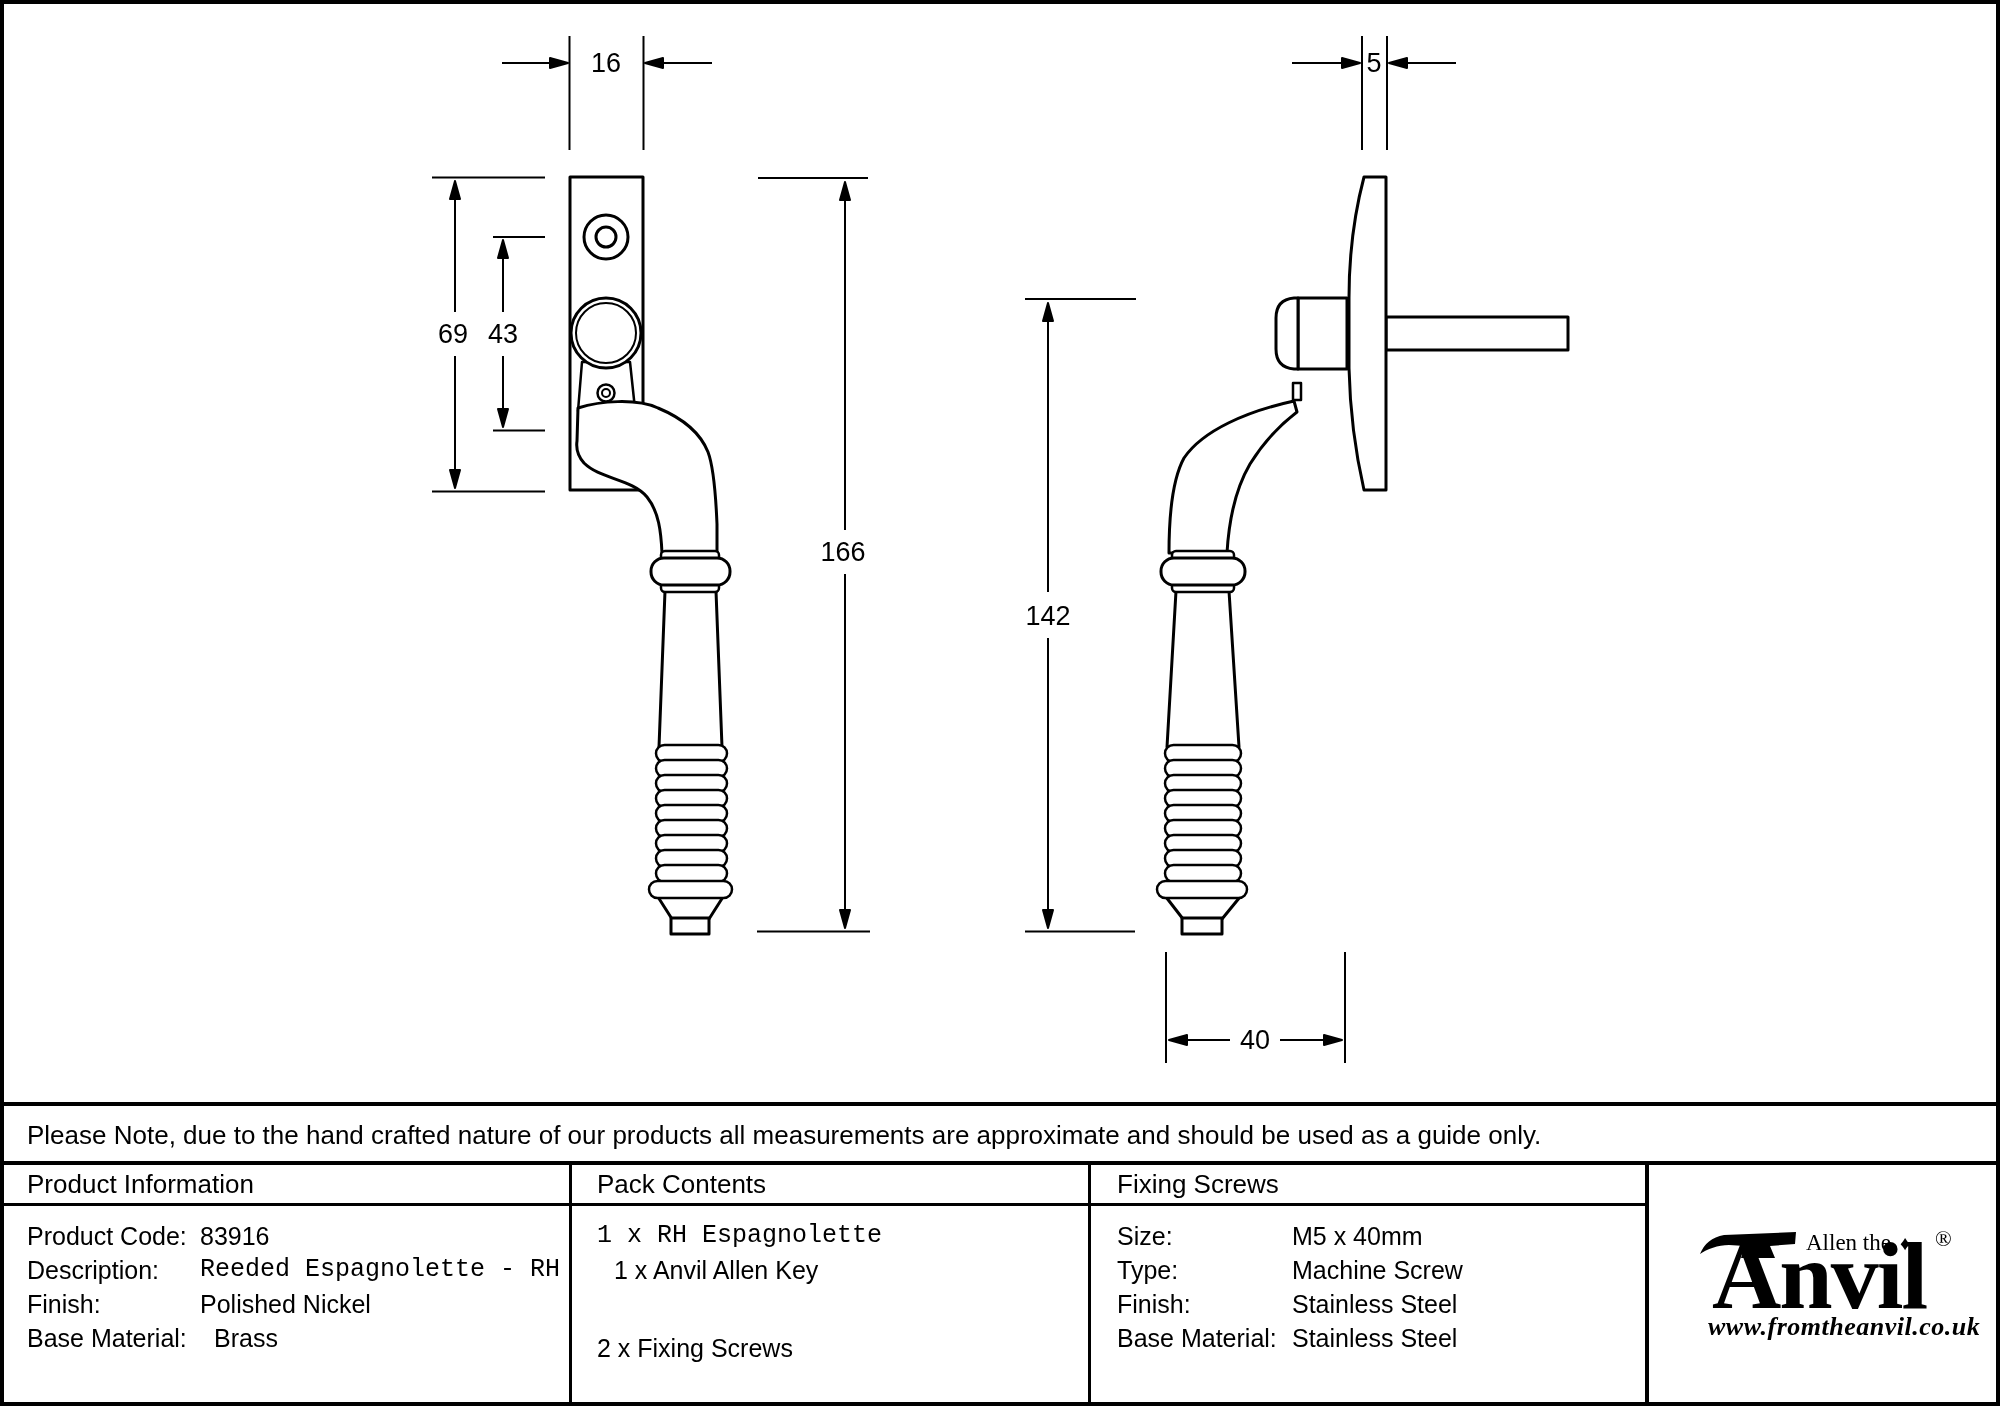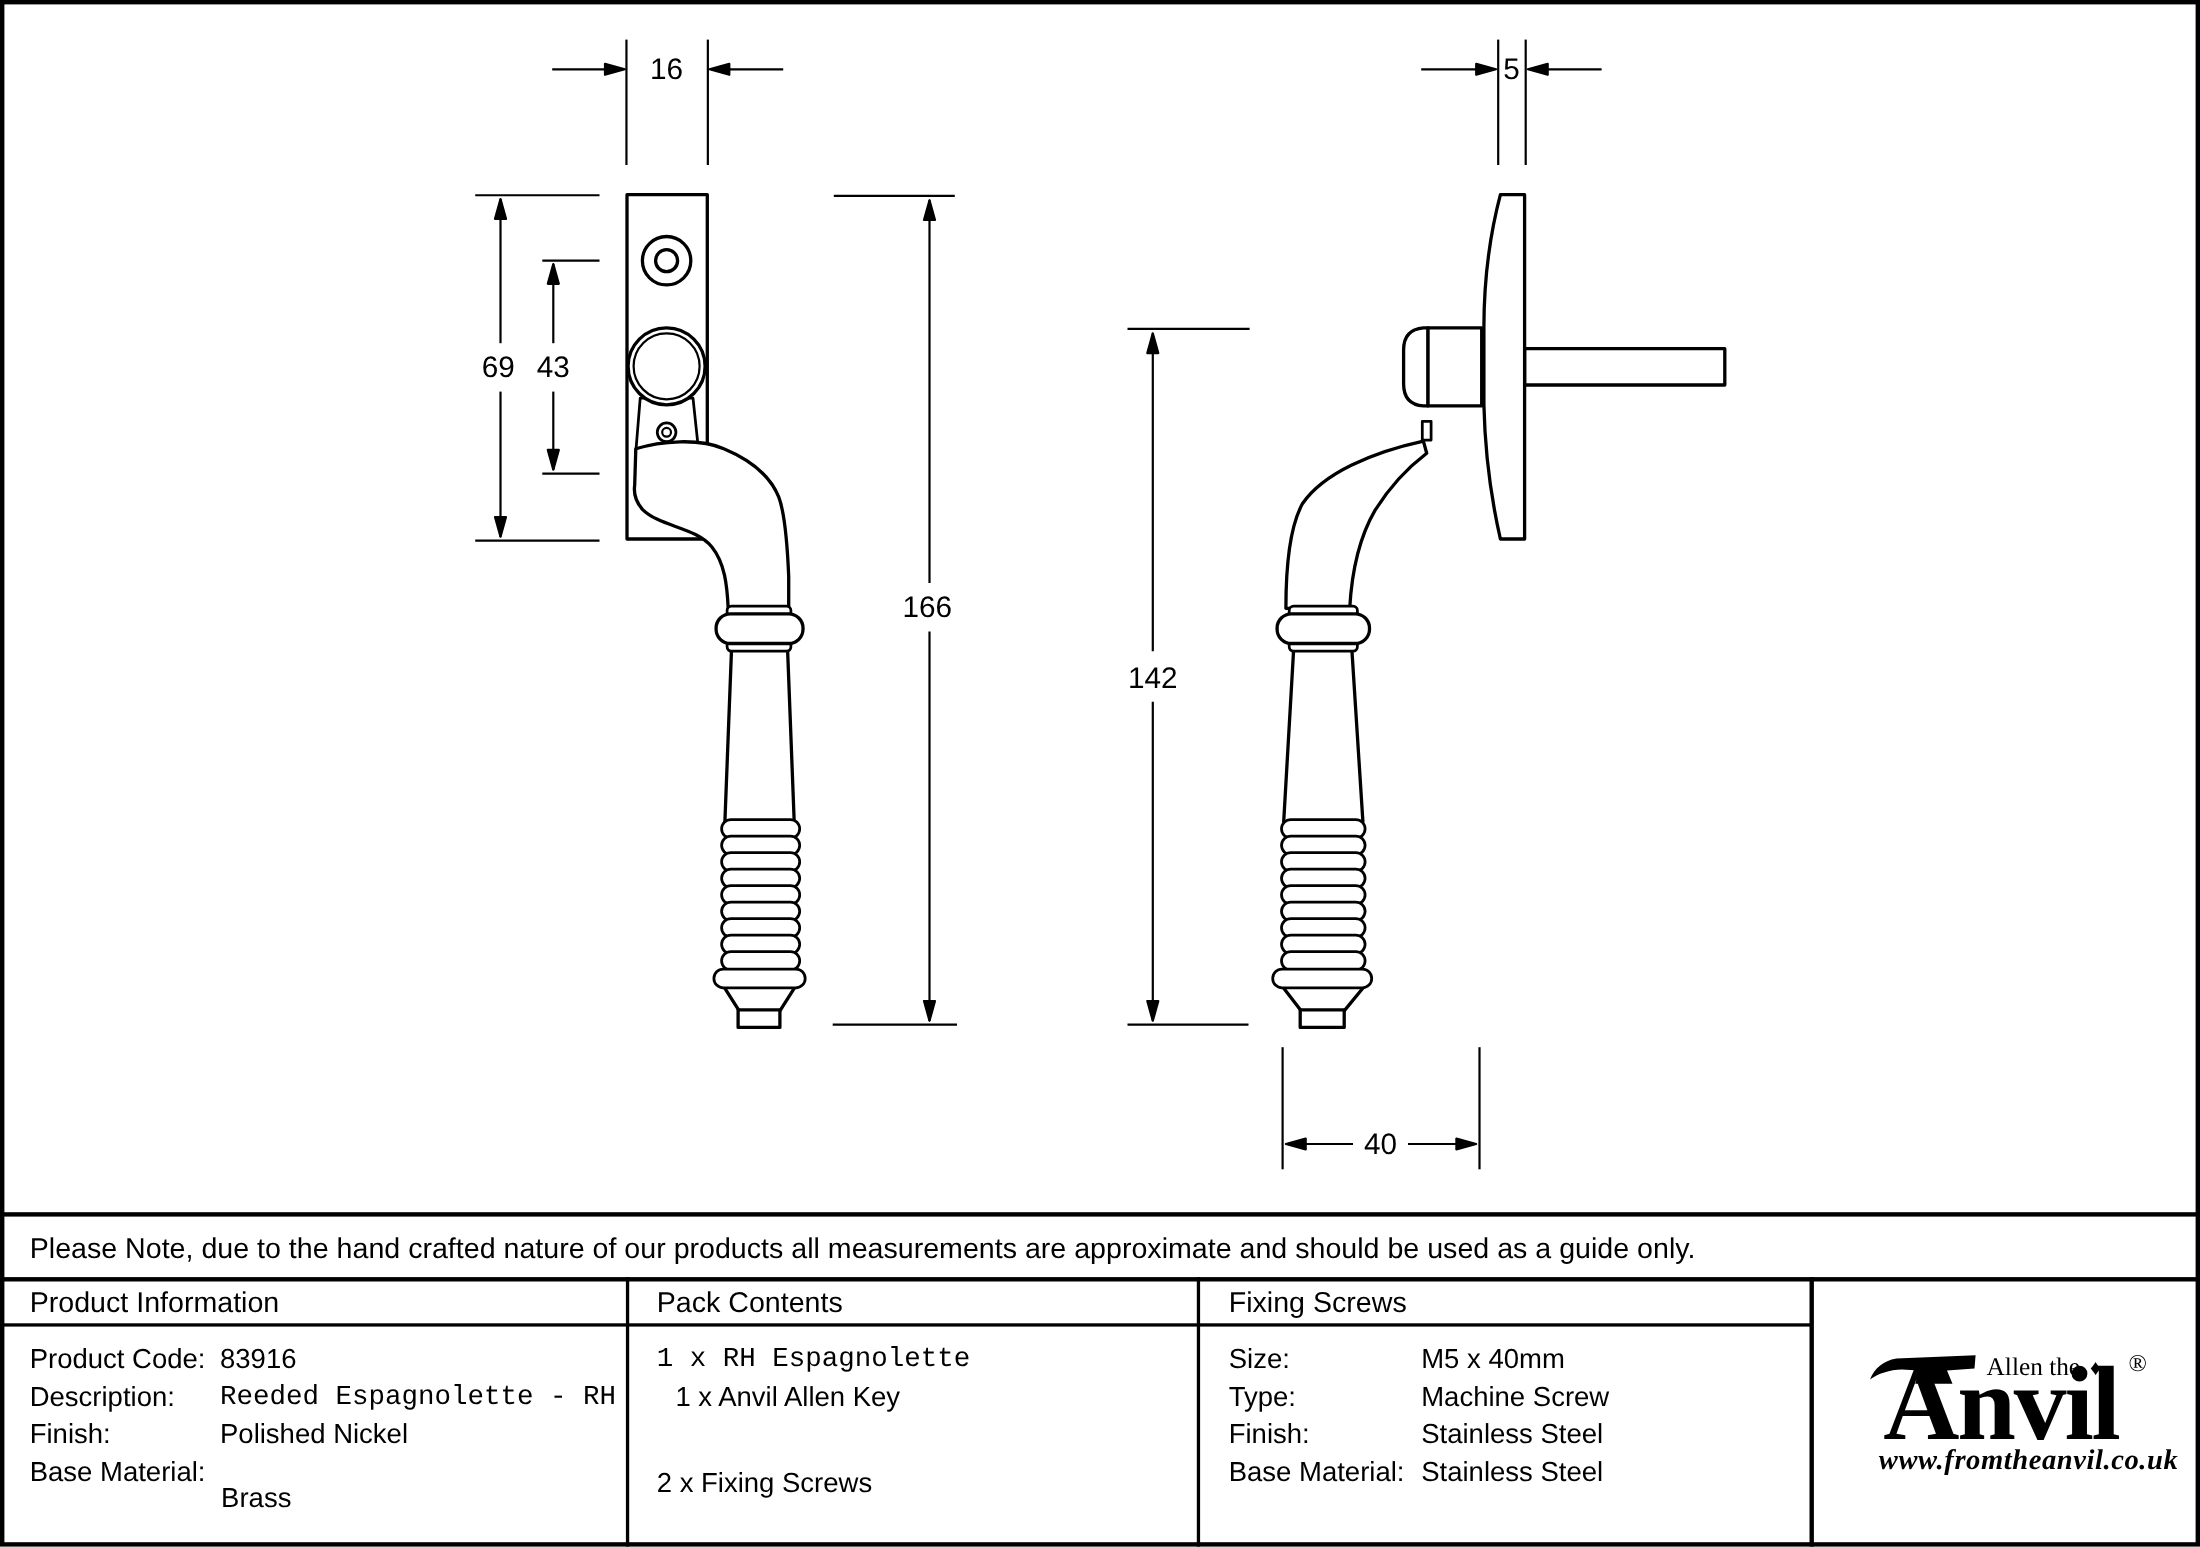--- a/index.html
+++ b/index.html
@@ -217,21 +217,21 @@
 <div class="cellrow" style="left:27px;top:1253px;width:530px;">
   <span class="lbl">Description:</span>
   <span class="val" style="left:173px;font-family:Liberation Mono, monospace;">Reeded Espagnolette - RH</span>
 </div>
 <div class="cellrow" style="left:27px;top:1287px;width:530px;">
   <span class="lbl">Finish:</span>
   <span class="val" style="left:173px;">Polished Nickel</span>
 </div>
 <div class="cellrow" style="left:27px;top:1321px;width:530px;">
   <span class="lbl">Base Material:</span>
-  <span class="val" style="left:174px;margin-top:24px;">Brass</span>
+  <span class="val" style="left:187px;">Brass</span>
 </div>
 
 <div class="cellrow" style="left:597px;top:1219px;font-family:Liberation Mono, monospace;">1 x RH Espagnolette</div>
 <div class="cellrow" style="left:614px;top:1253px;">1 x Anvil Allen Key</div>
 <div class="cellrow" style="left:597px;top:1287px;margin-top:44px;">2 x Fixing Screws</div>
 
 <div class="cellrow" style="left:1117px;top:1219px;width:520px;">
   <span class="lbl">Size:</span>
   <span class="val" style="left:175px;">M5 x 40mm</span>
 </div>

